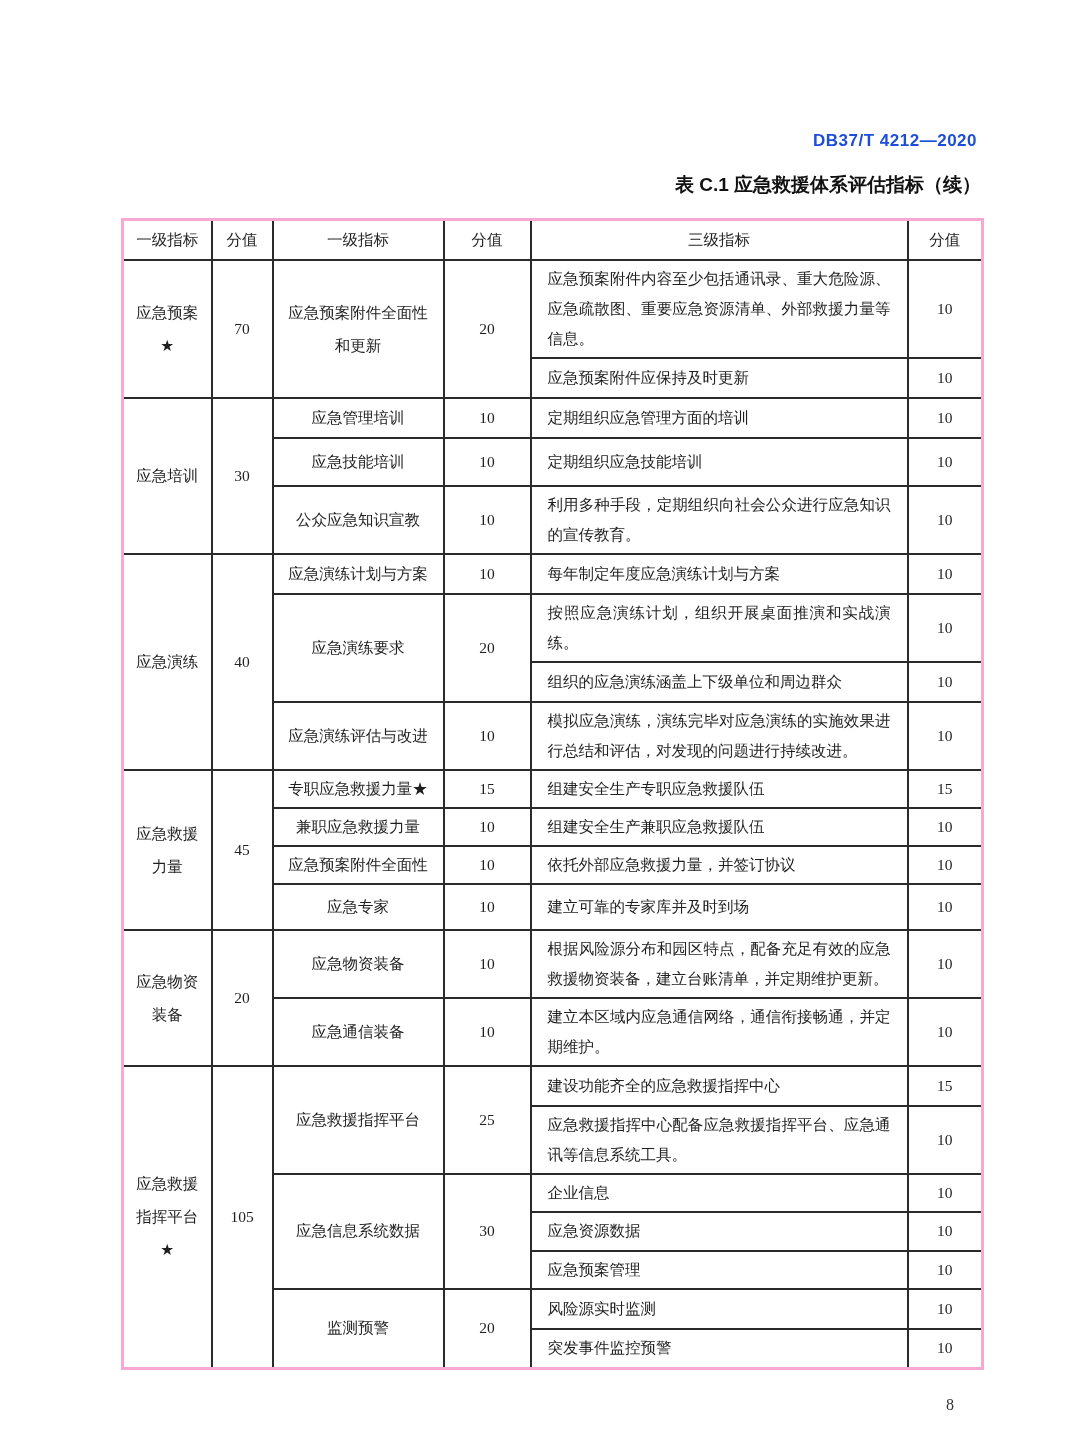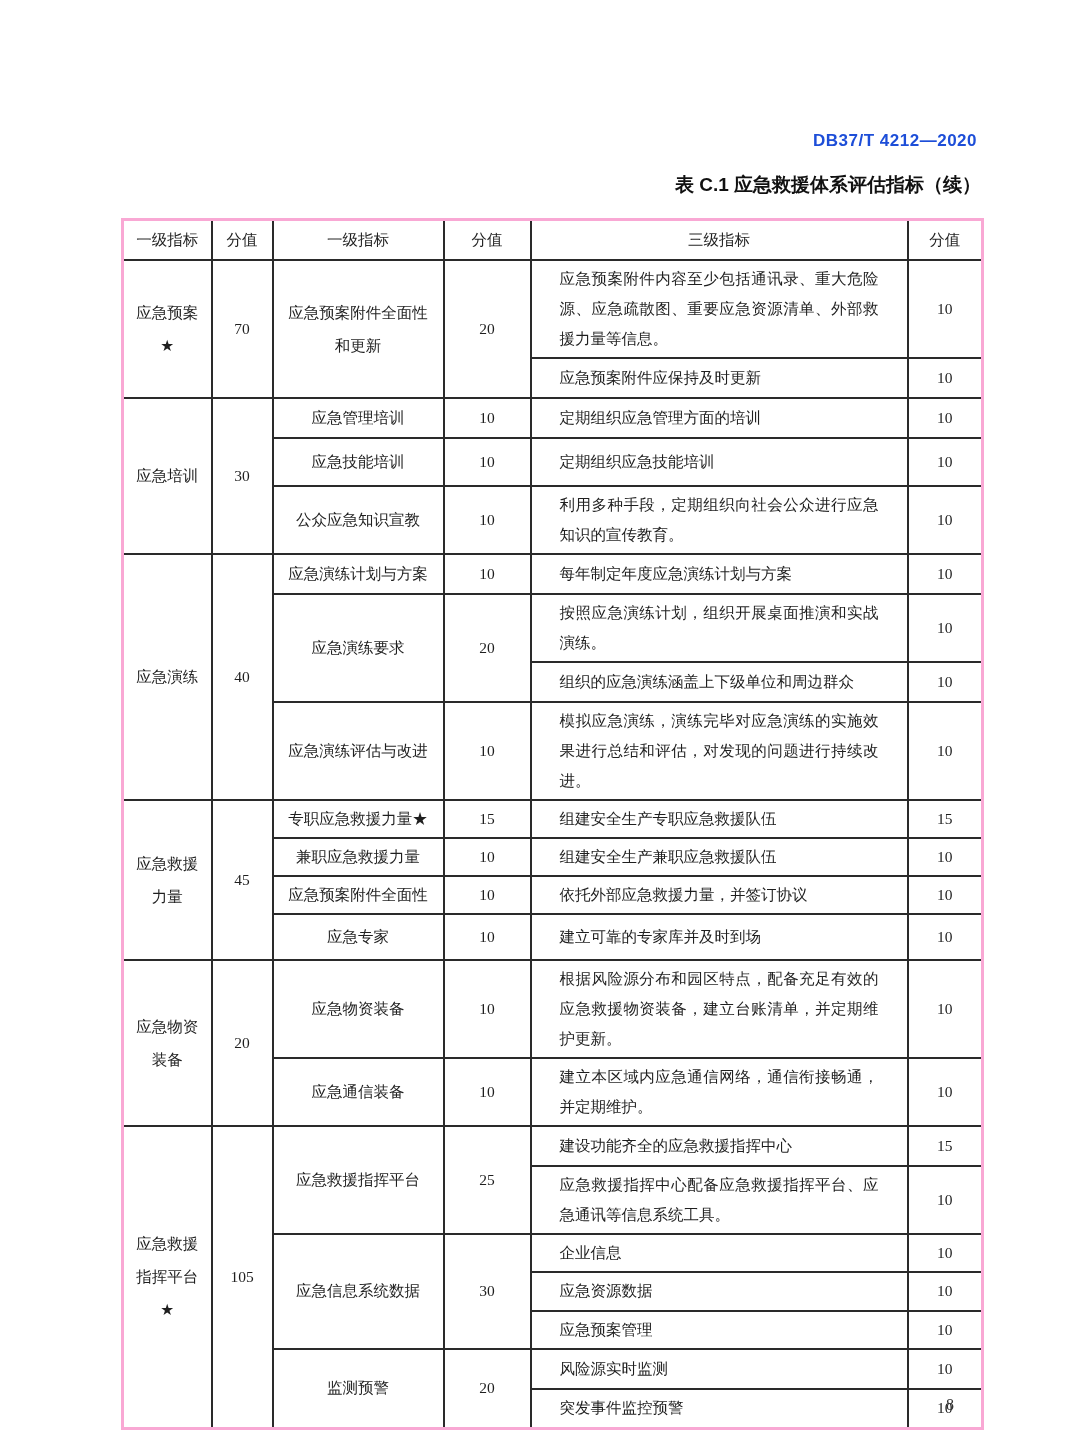--- a/index.html
+++ b/index.html
@@ -44,21 +44,21 @@
     vertical-align: middle;
     padding: 2px 5px;
     line-height: 30px;
     color: #1f1f1f;
   }
   th { line-height: 20px; }
   td.pre { white-space: pre-line; line-height: 33px; }
   td.l3 {
     text-align: justify;
     text-align-last: left;
-    padding: 3px 28px;
+    padding: 3px 16px;
     line-height: 30px;
   }
   .page-number {
     position: absolute;
     top: 1396px; right: 126px;
     font-size: 16px;
     color: #333;
   }
 </style>
 </head>

